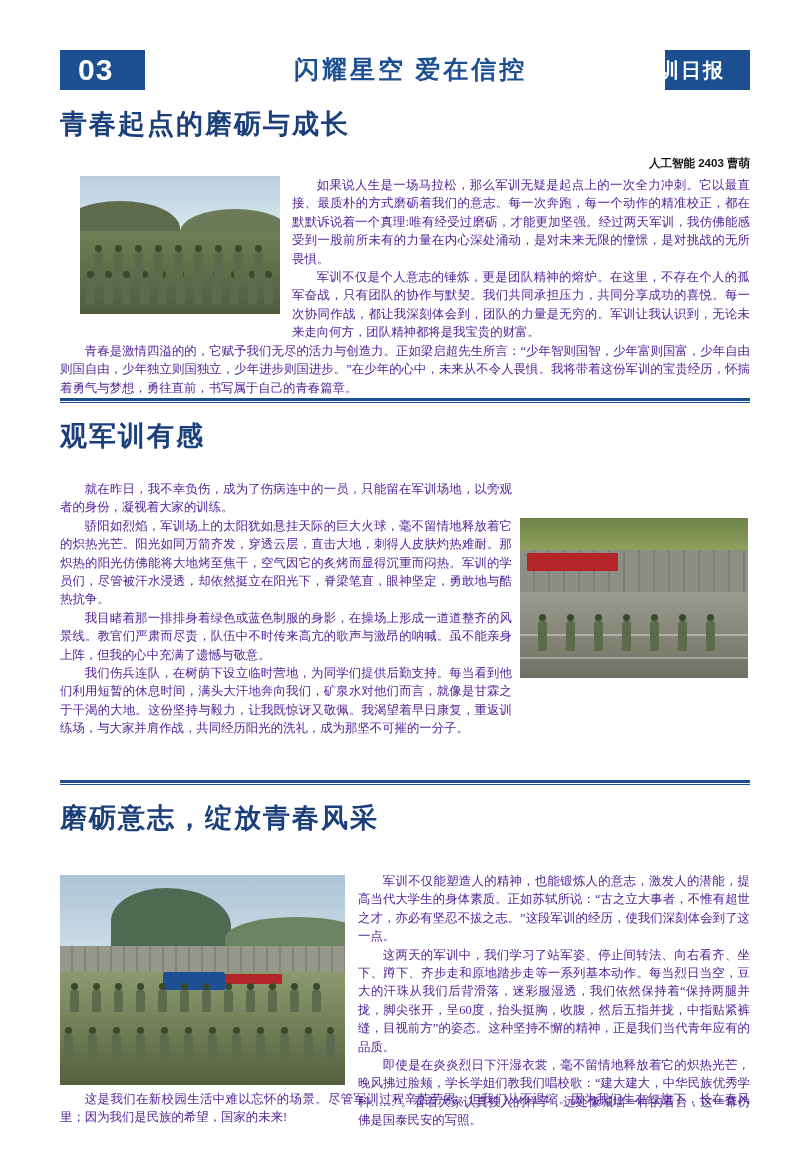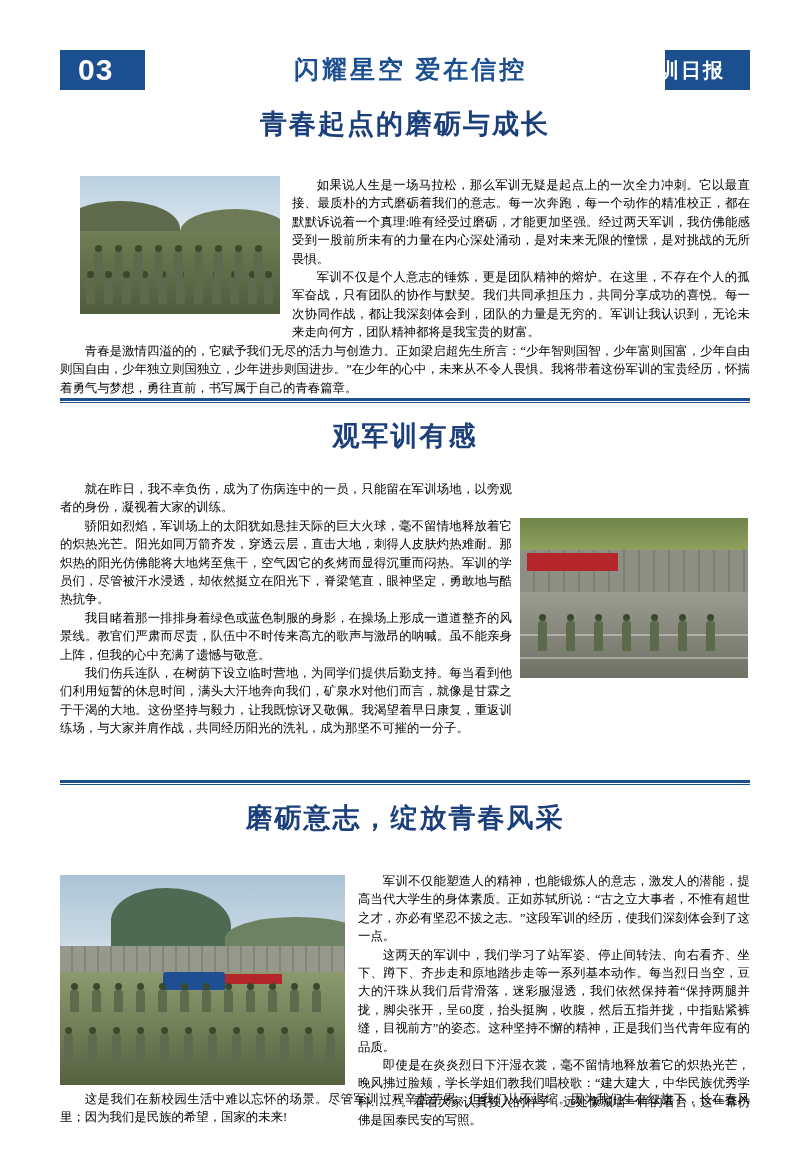--- a/index.html
+++ b/index.html
@@ -86,21 +86,21 @@
     letter-spacing: 2px;
   }
 
   
   .article {
     position: absolute;
     left: 60px;
     width: 690px;
   }
   .art-title {
-    text-align: center;
+    text-align: left;
     font-family: "Liberation Serif", serif;
     font-weight: bold;
     font-size: 27px;
     color: #1b3f7a;
     letter-spacing: 2px;
     margin: 0;
     padding: 0;
   }
   .byline {
     text-align: right;
@@ -109,21 +109,21 @@
     font-weight: bold;
     color: #111;
     margin-top: 14px;
   }
   .body-text p {
     margin: 0;
     font-size: 12.4px;
     line-height: 18.4px;
     text-align: justify;
     text-indent: 2em;
-    color: #000000;
+    color: #4c1d95;
   }
   .divider {
     position: absolute;
     left: 60px;
     width: 690px;
     height: 3px;
     background: #1b4f8f;
   }
   .divider:after {
     content: "";
@@ -233,20 +233,21 @@
   <div class="masthead">
     <div class="masthead-bar"></div>
     <div class="masthead-white"></div>
     <div class="page-number">03</div>
     <div class="masthead-slogan">闪耀星空  爱在信控</div>
     <div class="masthead-brand">军训日报</div>
   </div>
 
   <div class="article" id="article1">
     <h1 class="art-title">青春起点的磨砺与成长</h1>
+    <div class="byline">人工智能 2403 曹萌</div>
   </div>
 
   <div class="photo" id="a1-photo">
     <div class="sky"></div>
     <div class="hill"></div>
     <div class="hill2"></div>
     <div class="ground"></div>
     <div class="crowd-row" style="bottom:8px;">
       <div class="soldier" style="left:6px;"></div>
       <div class="soldier" style="left:24px;"></div>

